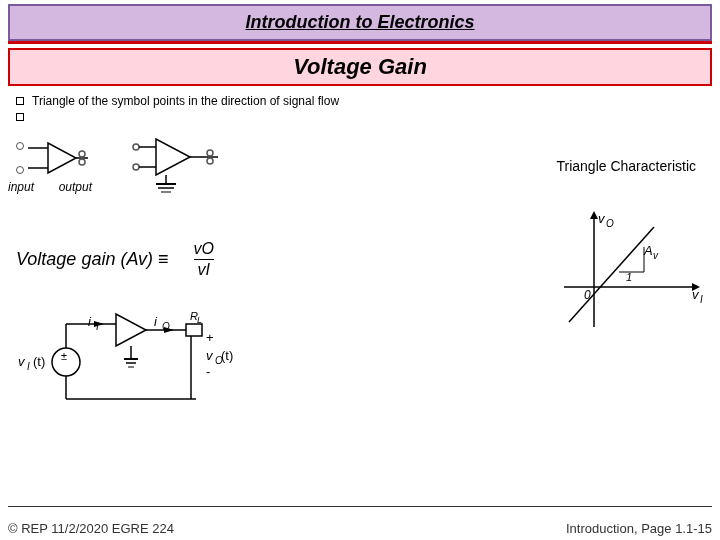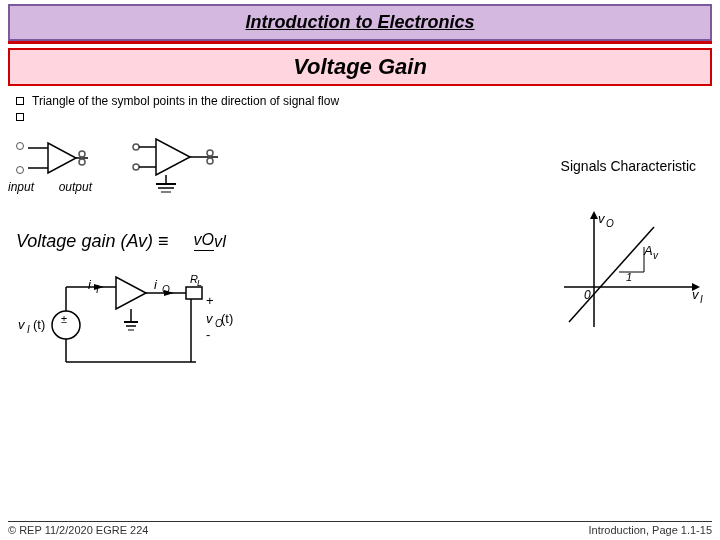--- a/index.html
+++ b/index.html
@@ -71,41 +71,41 @@
     }
 
     
     .footer {
       position: absolute;
       bottom: 4px;
       left: 8px;
       right: 8px;
       display: flex;
       justify-content: space-between;
-      font-size: 11px;
+      font-size: 13px;
       color: #333;
       border-top: 1px solid #333;
-      padding-top: 2px;
+      padding-top: 14px;
     }
 
     .voltage-gain-formula {
       font-size: 18px;
       font-style: italic;
       display: flex;
       align-items: center;
       gap: 21px;
       margin: 4px 0;
     }
 
     .fraction {
       display: inline-flex;
-      flex-direction: row;
+      flex-direction: column;
       align-items: center;
       vertical-align: middle;
-      margin: 4px 4px;
+      margin: 13px 4px;
     }
     .fraction .numerator {
       border-bottom: 1.5px solid #000;
       padding-bottom: 1px;
       font-size: 16px;
     }
     .fraction .denominator {
       padding-top: 1px;
       font-size: 16px;
     }
@@ -178,21 +178,21 @@
       <circle cx="82" cy="32" r="3" fill="#fff" stroke="#555" stroke-width="1.5"></circle>
 
       <line x1="38" y1="46" x2="38" y2="55" stroke="#000" stroke-width="1.5"></line>
       <line x1="28" y1="55" x2="48" y2="55" stroke="#000" stroke-width="2"></line>
       <line x1="30" y1="59" x2="46" y2="59" stroke="#000" stroke-width="1.5"></line>
       <line x1="33" y1="63" x2="43" y2="63" stroke="#000" stroke-width="1"></line>
     </svg>
   </div>
 
   <div style="margin-left:auto; margin-right:8px;">
-    <span style="font-size:14px;">Signals Characteristic</span>
+    <span style="font-size:14px;">Triangle Characteristic</span>
   </div>
 </div>
 
 <div style="display:flex; margin: 0 16px; gap: 12px; align-items:flex-start;">
 
   <div style="margin-top:16px;">
     <div class="voltage-gain-formula">
       <span>Voltage gain (Av) ≡</span>
       <div class="fraction">
         <span class="numerator">vO</span>

